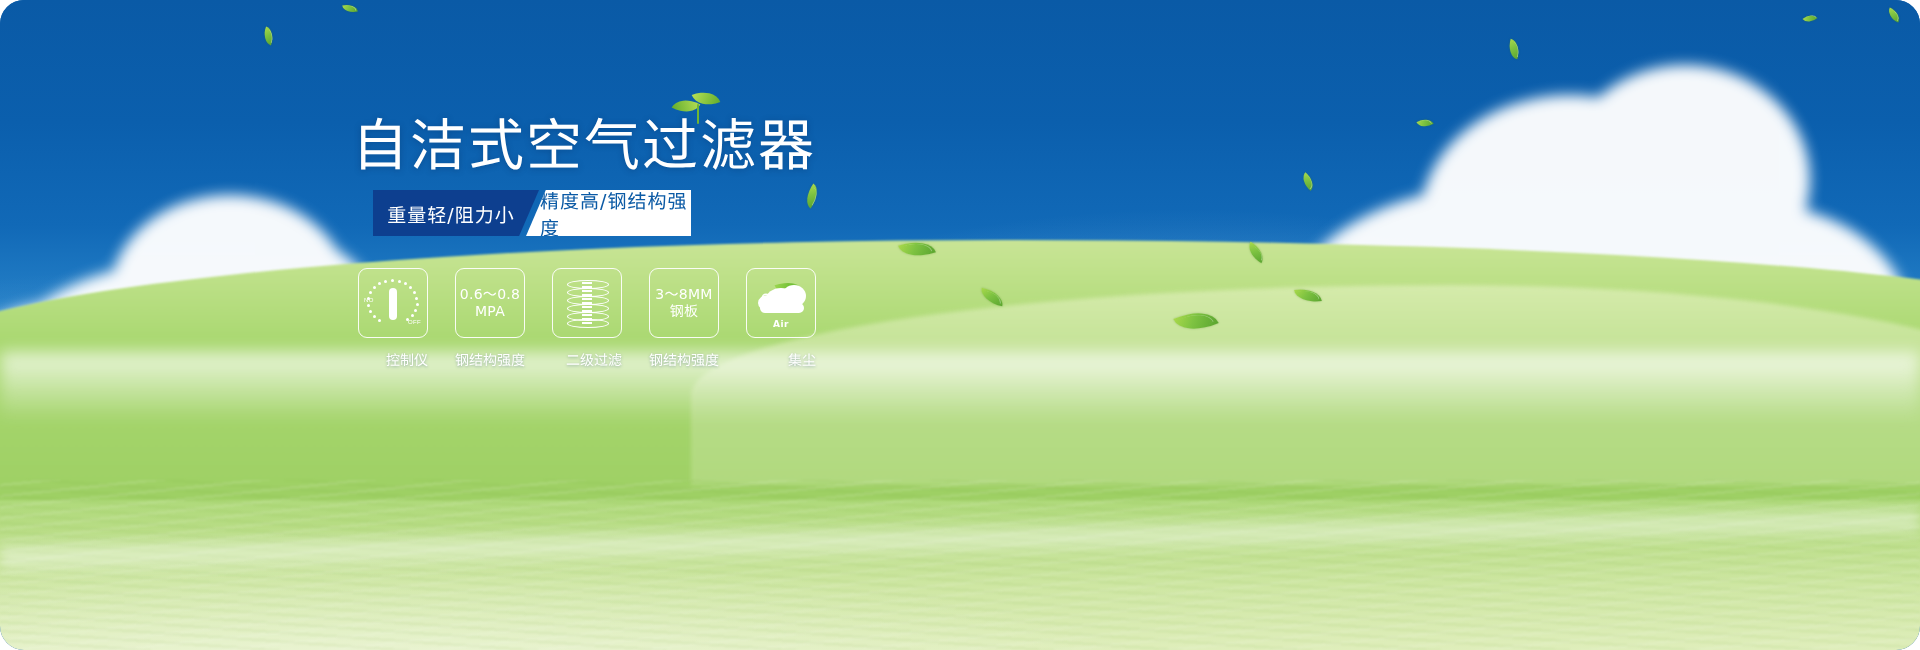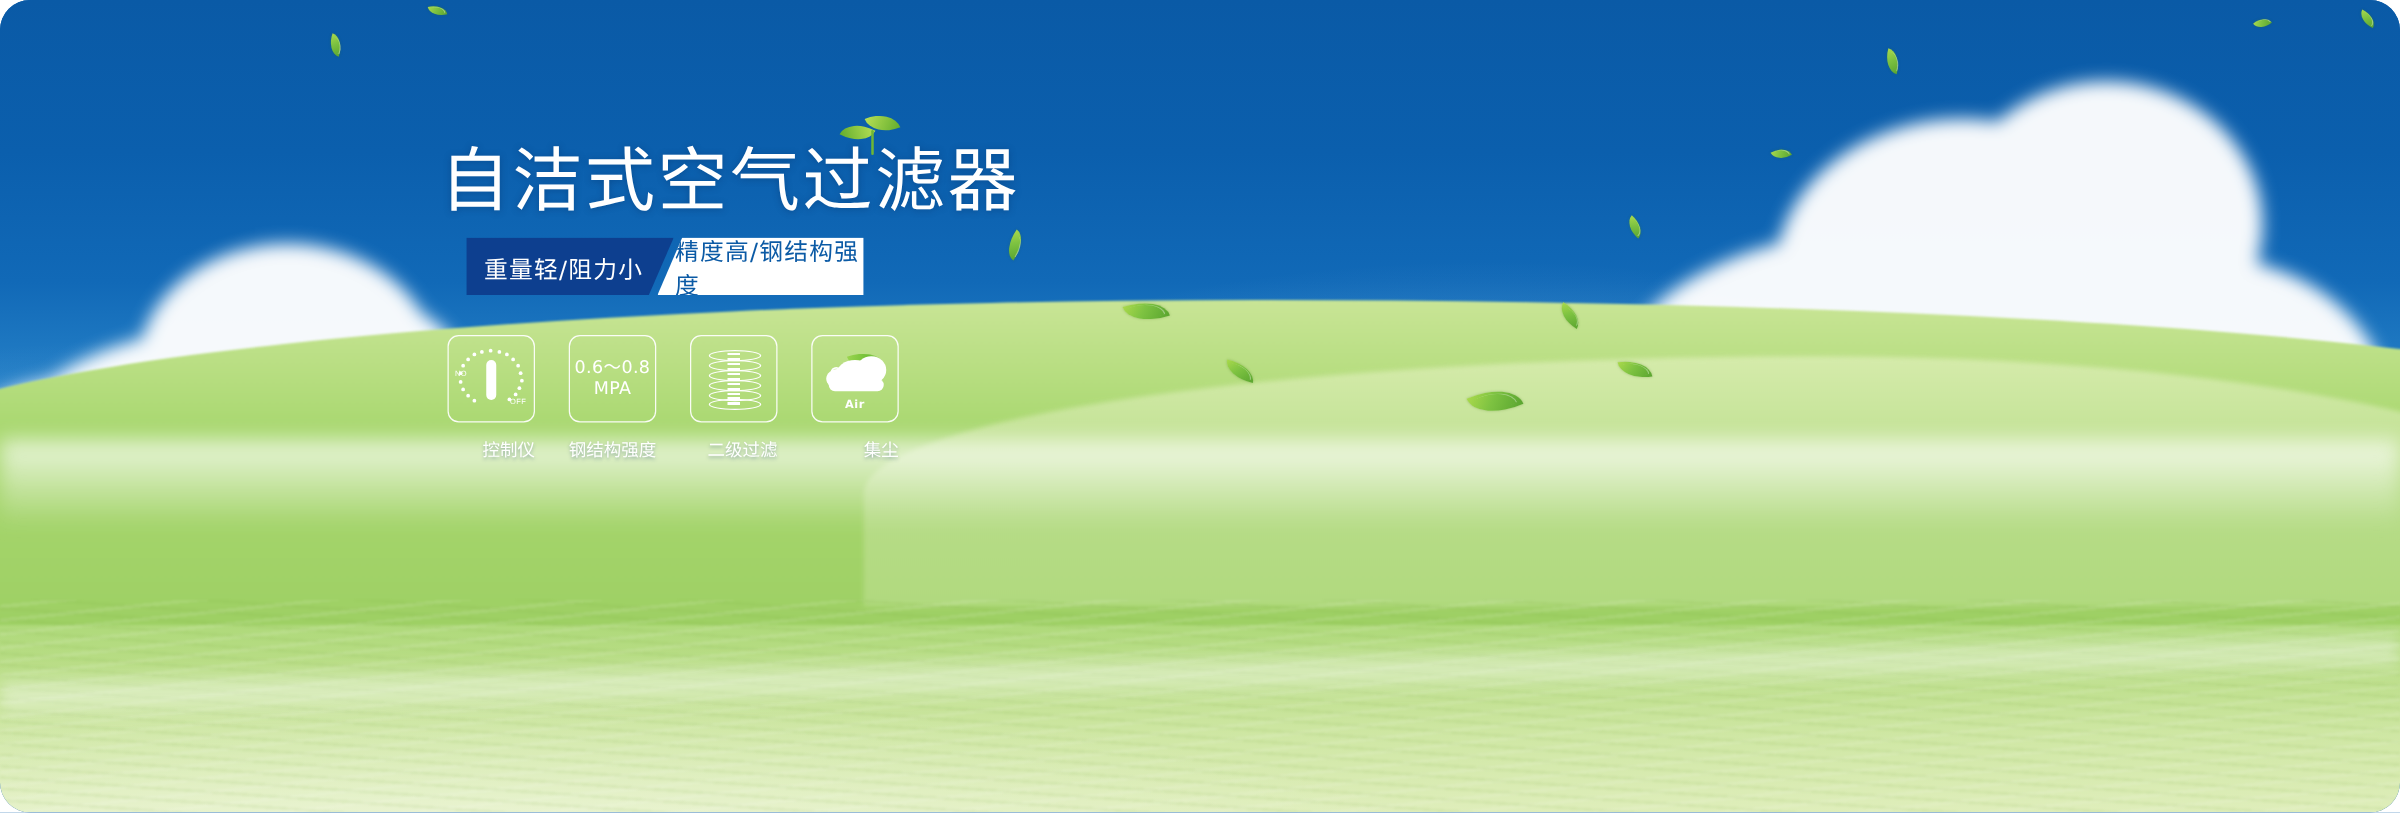--- a/index.html
+++ b/index.html
@@ -326,20 +326,27 @@
             <div class="ring" style="top:17px;"></div>
             <div class="ring" style="top:25px;"></div>
             <div class="ring" style="top:33px;"></div>
             <div class="ring" style="top:40px;"></div>
             <div class="bar"></div>
           </div>
         </div>
         <div class="flabel">二级过滤</div>
       </div>
 
+      <div class="feature">
+        <div class="fbox">
+          <div class="fl">3～8MM</div>
+          <div class="fl">钢板</div>
+        </div>
+        <div class="flabel">钢结构强度</div>
+      </div>
 
       <div class="feature">
         <div class="fbox">
           <div class="aircloud">
             <div class="swoosh"></div>
             <div class="blob b3"></div>
             <div class="blob b1"></div>
             <div class="blob b2"></div>
             <div class="base"></div>
             <div class="dot1"></div>

